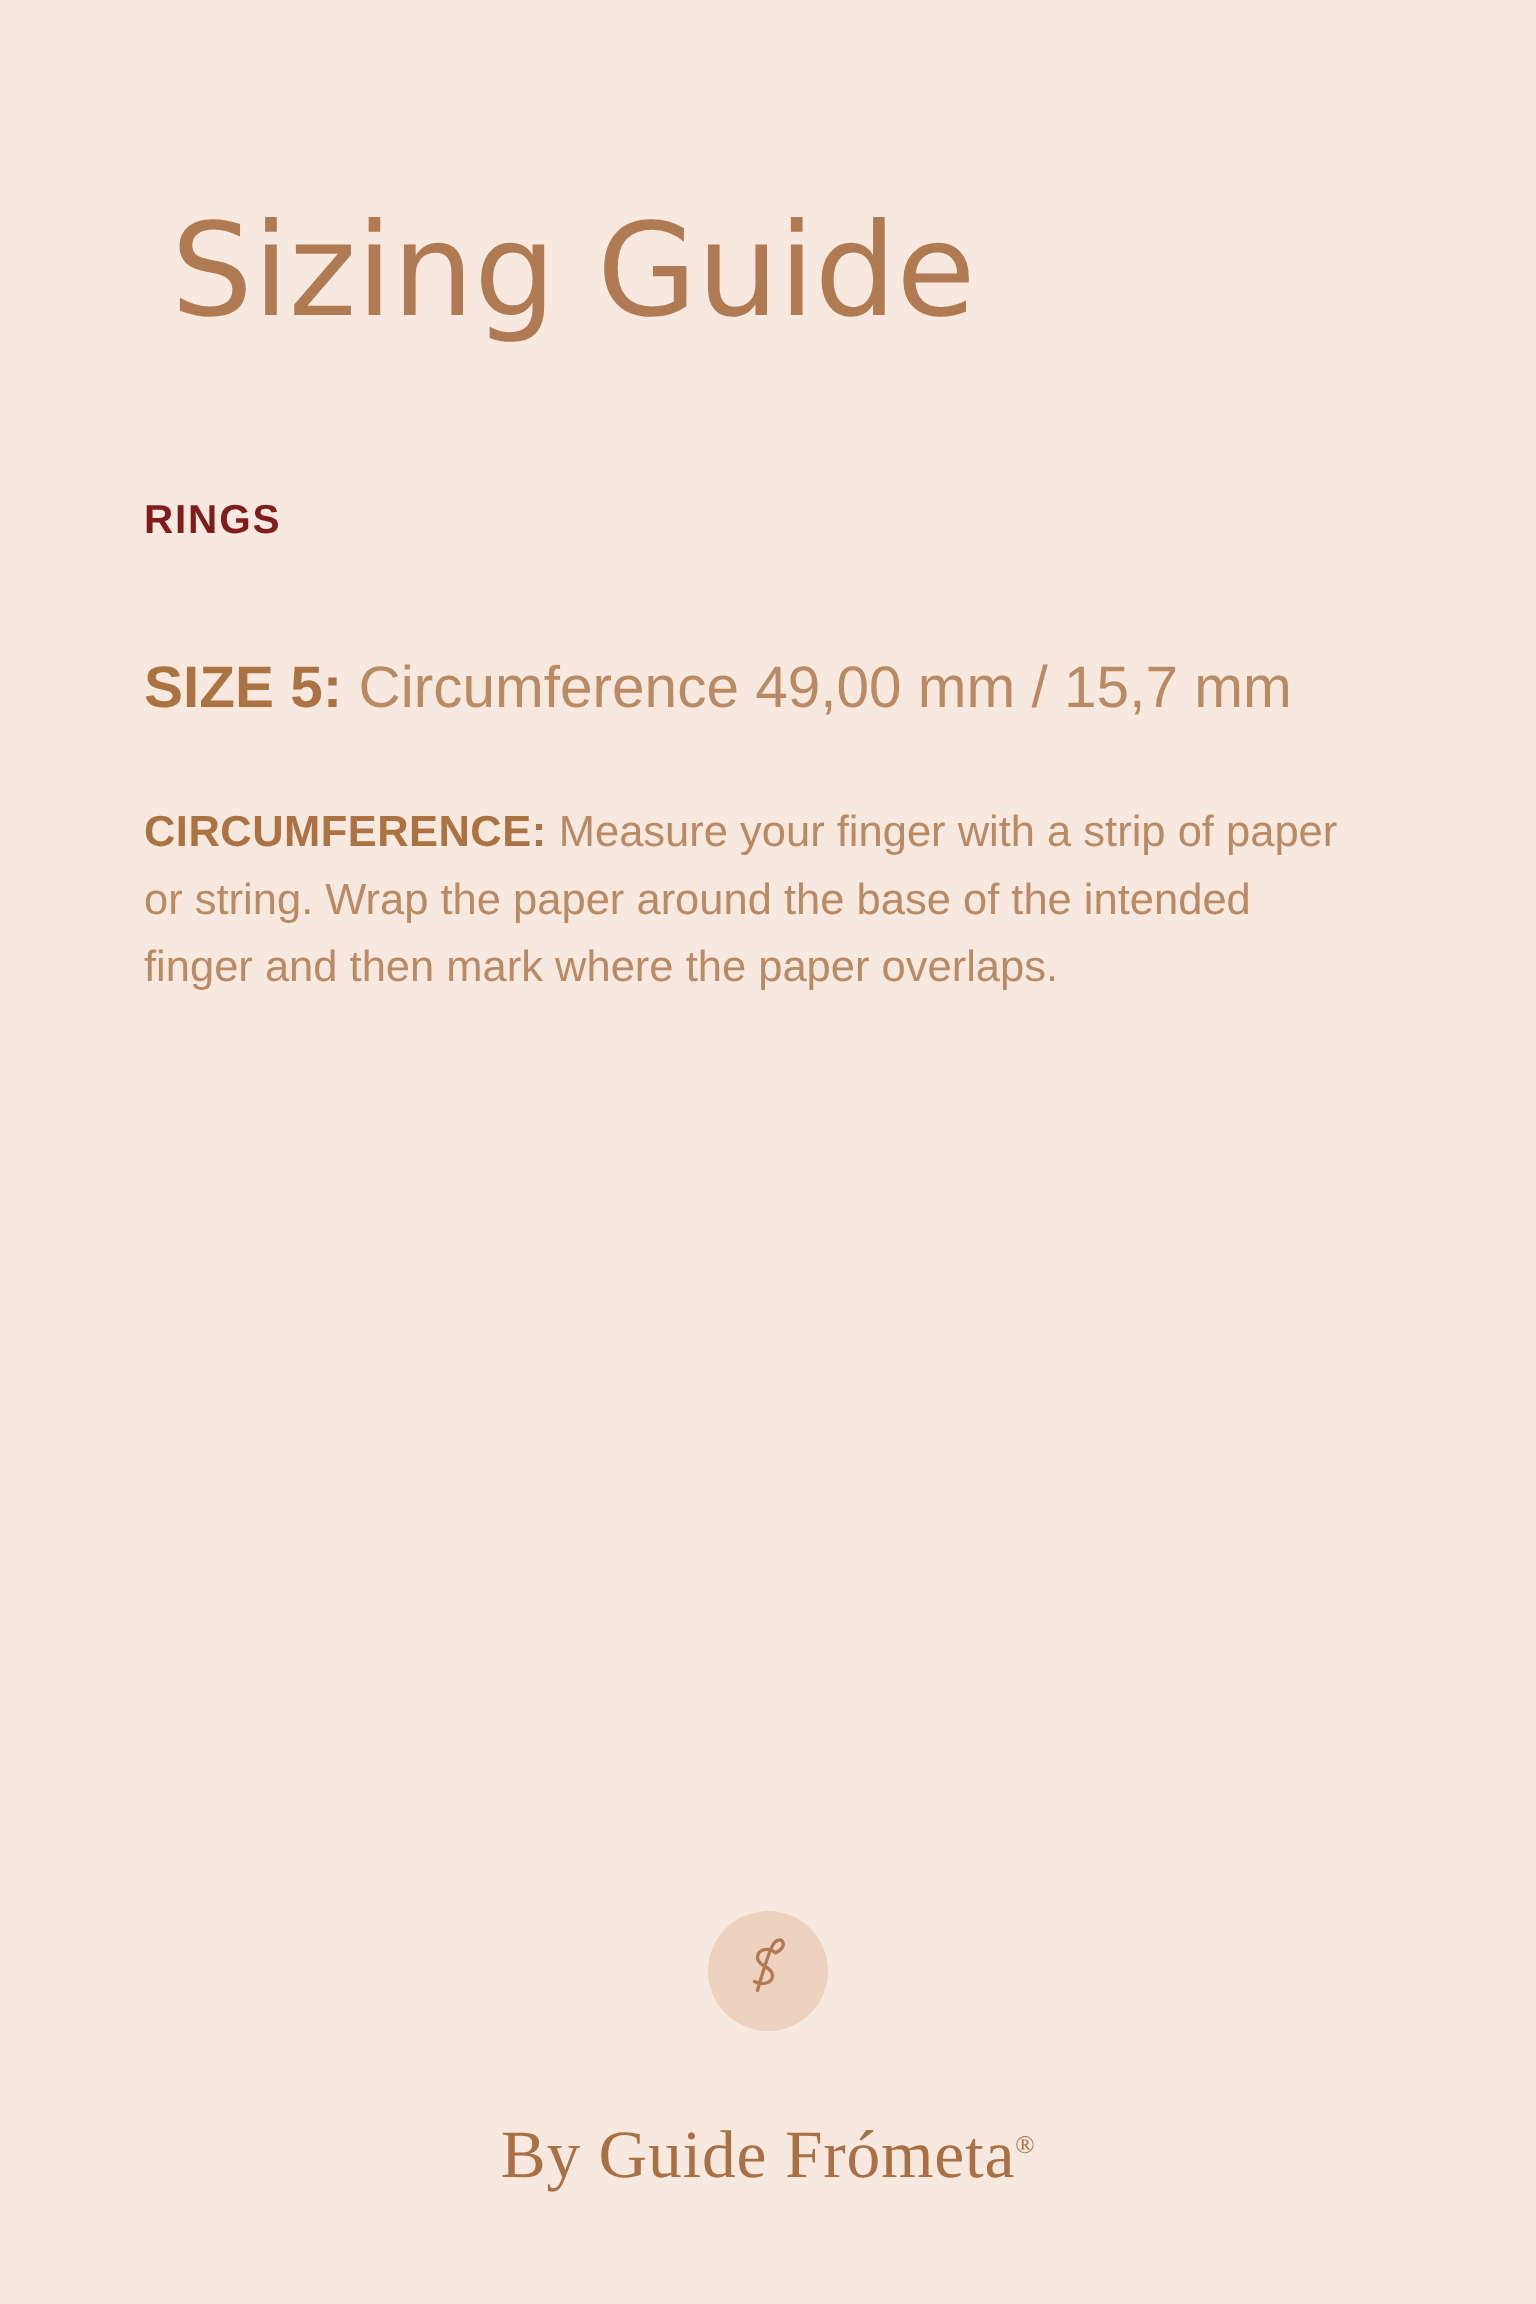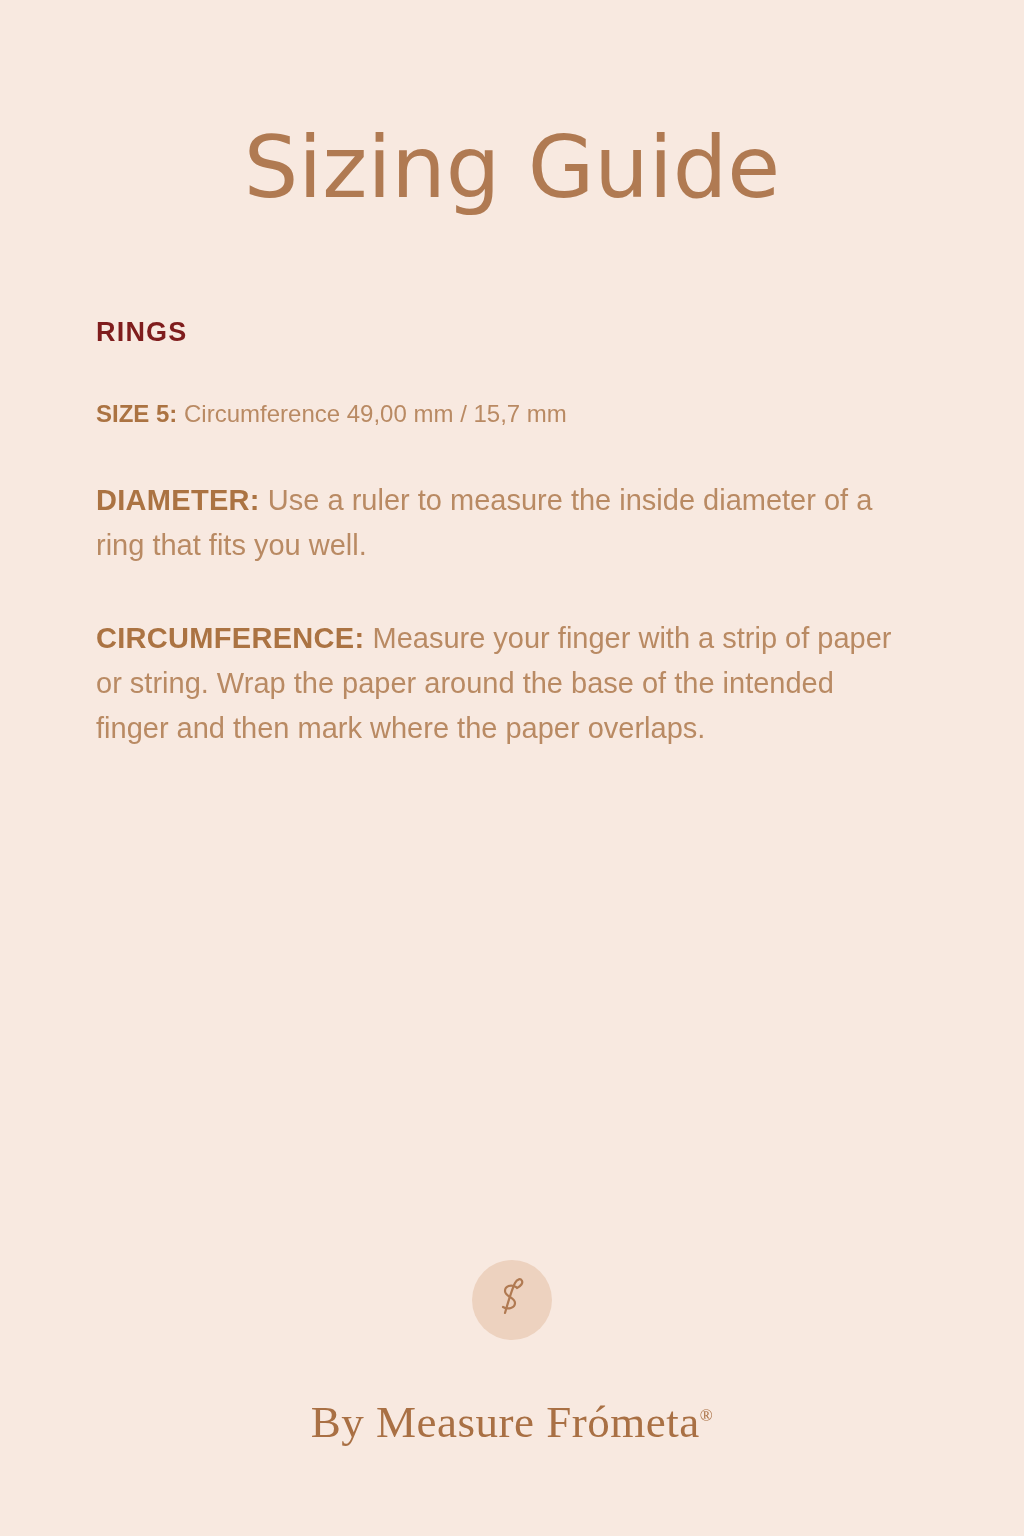--- a/index.html
+++ b/index.html
@@ -15,42 +15,41 @@
     overflow: hidden;
   }
   .page {
     position: relative;
     width: 1024px;
     height: 1536px;
     box-sizing: border-box;
     padding: 0 96px;
   }
   .title {
-    text-align: center;
     font-size: 86px;
     font-weight: 400;
     color: #b07a52;
     letter-spacing: 0px;
-    margin: 4px;
+    margin: 18px;
     padding-top: 116px;
     line-height: 1.1;
     font-family: "DejaVu Sans", sans-serif;
   }
   .section-head {
     font-size: 27px;
     font-weight: bold;
     color: #7f1d1d;
     letter-spacing: 1.2px;
     margin-top: 102px;
   }
   .size-line {
-    font-size: 24px;
+    font-size: 39px;
     line-height: 1.35;
     color: #b98a63;
-    margin-top: 50px;
+    margin-top: 71px;
     white-space: nowrap;
   }
   .size-line .lbl {
     font-weight: bold;
     color: #ab7342;
   }
   .question {
     font-size: 27px;
     font-weight: bold;
     color: #ab7342;
@@ -115,34 +114,31 @@
 
   <div class="size-line">
     <span class="lbl">SIZE 5:</span>
     <span>Circumference 49,00 mm / 15,7 mm</span>
   </div>
 
 
 
 
 
-  <p class="para">
-    <span class="lbl">DIAMETER:</span><span> Use a ruler to measure the inside diameter of a ring that fits you well.</span>
-  </p>
 
   <p class="para">
     <span class="lbl">CIRCUMFERENCE:</span><span> Measure your finger with a strip of paper or string. Wrap the paper around the base of the intended finger and then mark where the paper overlaps.</span>
   </p>
 
   <div class="logo-wrap">
     <span class="logo-circle">
       <svg width="80" height="80" viewBox="0 0 80 80" aria-hidden="true">
         <path d="M44 27 c-5 -3 -11 -1 -11 4 c0 6 10 6 10 12 c0 5 -7 7 -12 4" fill="none" stroke="#b07a52" stroke-width="2.2" stroke-linecap="round"></path>
         <path d="M33 53 c4 -14 7 -24 10 -30 c2 -4 6 -5 7 -2 c1 2 -1 5 -5 7" fill="none" stroke="#b07a52" stroke-width="2.2" stroke-linecap="round"></path>
       </svg>
     </span>
   </div>
 
   <div class="brand">
-    <span>By Measure Frómeta</span><span class="reg">®</span>
+    <span>By Guide Frómeta</span><span class="reg">®</span>
   </div>
 
 </div>
 
 </body></html>

